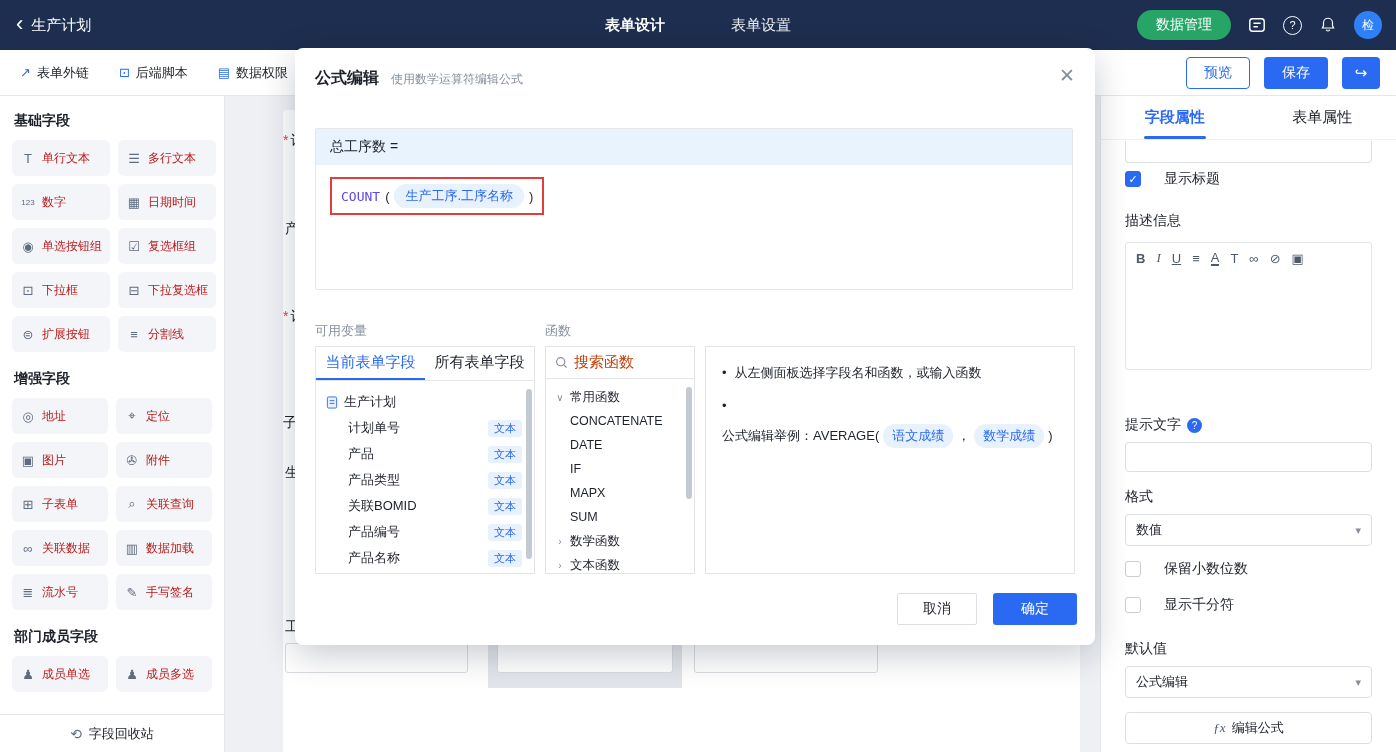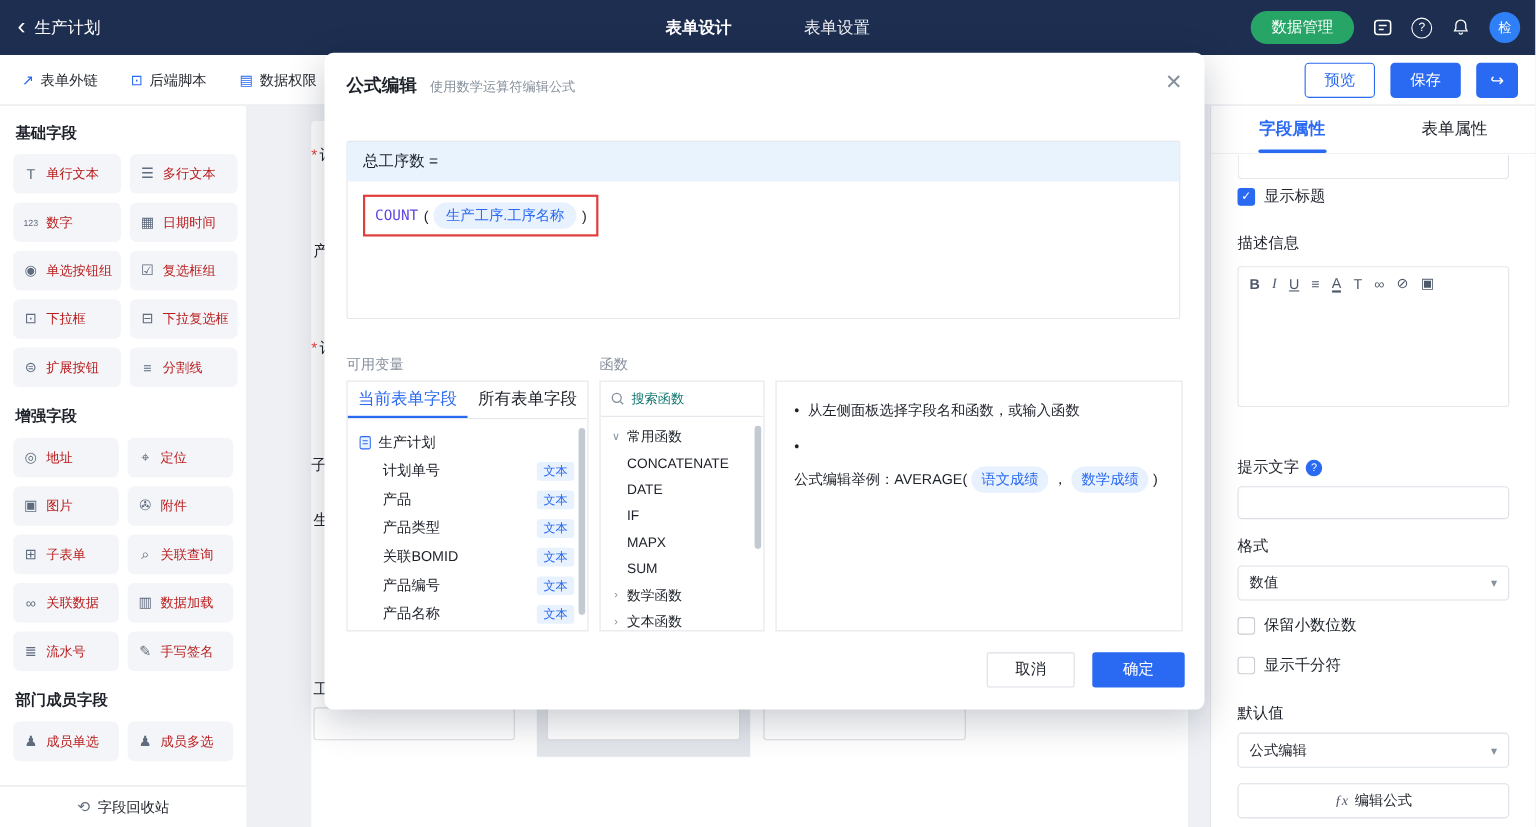--- a/index.html
+++ b/index.html
@@ -52,21 +52,21 @@
   .c-input.i2 { left:272px; width:176px; }
   .c-input.i3 { left:469px; width:184px; }
 
   
   .rightpanel { position:absolute; top:96px; left:1100px; right:0; bottom:0; background:#fff; border-left:1px solid #e5e6eb; z-index:4; }
   .rp-tabs { position:absolute; top:0; left:0; right:0; height:44px; display:flex; border-bottom:1px solid #f0f1f4; }
   .rp-tab { flex:1; display:flex; align-items:center; justify-content:center; font-size:15px; color:#1d2129; cursor:pointer; position:relative; }
   .rp-tab.active span { color:#2a6af2; font-weight:700; }
   .rp-tab.active .bar { position:absolute; bottom:0; left:50%; transform:translateX(-50%); width:62px; height:3px; background:#2a6af2; border-radius:2px; }
   .rp-cut-input { position:absolute; top:45px; left:24px; right:24px; height:22px; border:1px solid #dcdfe6; border-top:none; border-radius:0 0 4px 4px; }
-  .rp-check { position:absolute; left:24px; display:flex; align-items:center; gap:8px; font-size:14px; color:#1d2129; cursor:pointer; }
+  .rp-check { position:absolute; left:24px; display:flex; align-items:center; gap:23px; font-size:14px; color:#1d2129; cursor:pointer; }
   .cb { width:16px; height:16px; border-radius:3px; border:1px solid #c9cdd4; background:#fff; display:inline-flex; align-items:center; justify-content:center; }
   .cb.checked { background:#2a6af2; border-color:#2a6af2; }
   .cb.checked::after { content:"✓"; color:#fff; font-size:11px; line-height:1; }
   .rp-label { position:absolute; left:24px; font-size:14px; color:#1d2129; display:flex; align-items:center; gap:6px; }
   .qmark { width:15px; height:15px; border-radius:50%; background:#2a6af2; color:#fff; font-size:10px; display:inline-flex; align-items:center; justify-content:center; }
   .rp-editor { position:absolute; top:146px; left:24px; right:24px; height:128px; border:1px solid #e5e6eb; border-radius:3px; }
   .rp-ed-toolbar { height:30px; display:flex; align-items:center; gap:11px; padding:0 10px; color:#4e5969; font-size:13px; }
   .ed-ic { cursor:pointer; }
   .ed-ic[data-name="bold-icon"] { font-weight:700; }
   .ed-ic[data-name="italic-icon"] { font-style:italic; font-family:"Liberation Serif", serif; }
@@ -104,21 +104,21 @@
   .v-tab.active { color:#2a6af2; border-bottom-color:#2a6af2; }
   .v-list { padding:8px 12px 6px 10px; }
   .v-root { display:flex; align-items:center; gap:6px; font-size:13px; height:26px; cursor:pointer; }
   .v-row { display:flex; align-items:center; justify-content:space-between; height:26px; padding-left:22px; cursor:pointer; }
   .v-name { font-size:13px; color:#1d2129; }
   .v-badge { font-size:11px; color:#2a6af2; background:#e8f1fe; border-radius:3px; padding:1px 6px; }
   .v-sbar { position:absolute; right:2px; top:42px; width:6px; height:170px; background:#c4cad2; border-radius:3px; cursor:pointer; }
 
   .fn-panel { position:absolute; left:250px; top:298px; width:150px; height:228px; border:1px solid #e5e6eb; overflow:hidden; }
   .fn-search { height:32px; border-bottom:1px solid #e5e6eb; display:flex; align-items:center; gap:6px; padding:0 9px; cursor:text; }
-  .fn-search .ph { font-size:12px; color:#0f766e; }
+  .fn-search .ph { font-size:15px; color:#c2410c; }
   .fn-list { padding:6px 0 0 9px; }
   .fn-group { display:flex; align-items:center; gap:5px; height:24px; font-size:12.5px; color:#1d2129; cursor:pointer; }
   .fn-chev { color:#86909c; font-size:10px; width:10px; text-align:center; }
   .fn-item { height:24px; line-height:24px; padding-left:15px; font-size:12.5px; color:#1d2129; cursor:pointer; }
   .f-sbar { position:absolute; right:2px; top:40px; width:6px; height:112px; background:#c4cad2; border-radius:3px; cursor:pointer; }
 
   .help-panel { position:absolute; left:410px; top:298px; width:370px; height:228px; border:1px solid #e5e6eb; padding:16px 16px; font-size:13px; color:#1d2129; line-height:1.55; }
   .h-row { display:flex; align-items:flex-start; gap:8px; margin-bottom:13px; flex-wrap:wrap; }
   .h-row .dot { flex:none; }
   .h-inline { display:inline-flex; align-items:center; gap:4px; flex-wrap:wrap; }

